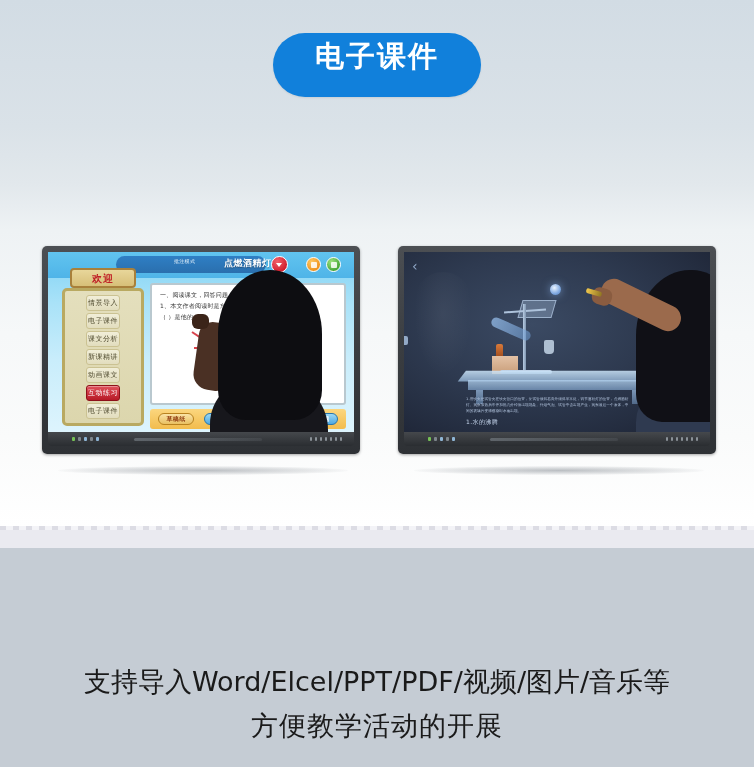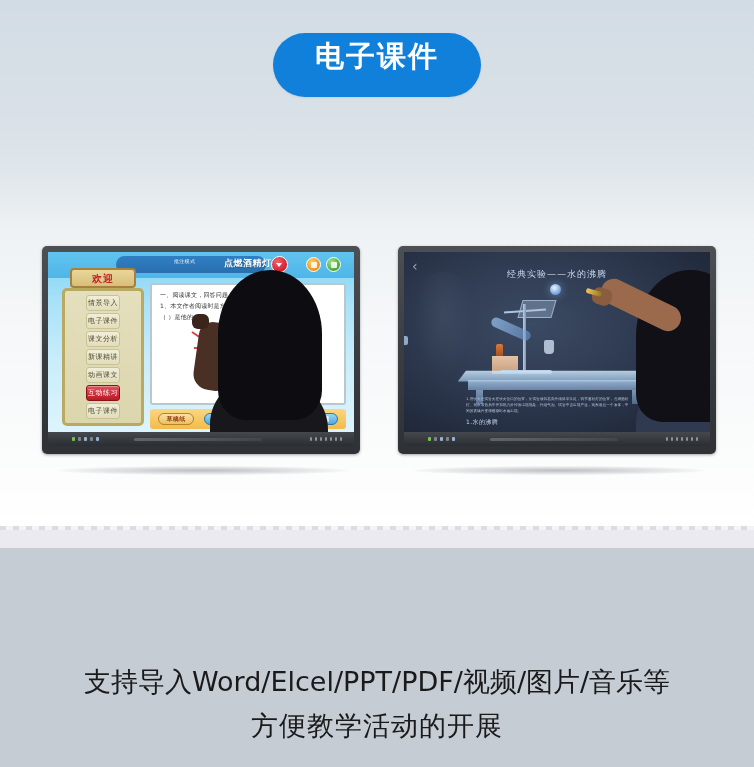--- a/index.html
+++ b/index.html
@@ -458,21 +458,20 @@
     </div>
 
     <div class="tablet right">
       <div class="screen">
         <div class="scr-right">
 
           <div class="ghost"></div>
           <div class="back-chev">‹</div>
           <div class="side-tab"></div>
 
-          <div class="exp-title">经典实验——水的沸腾</div>
 
           <div class="bulb"></div>
           <div class="glassplate"></div>
           <div class="clampbar"></div>
           <div class="stand-pole"></div>
           <div class="tube"></div>
           <div class="burner"></div>
           <div class="flask"></div>
           <div class="blockbox"></div>
           <div class="stand-base"></div>

